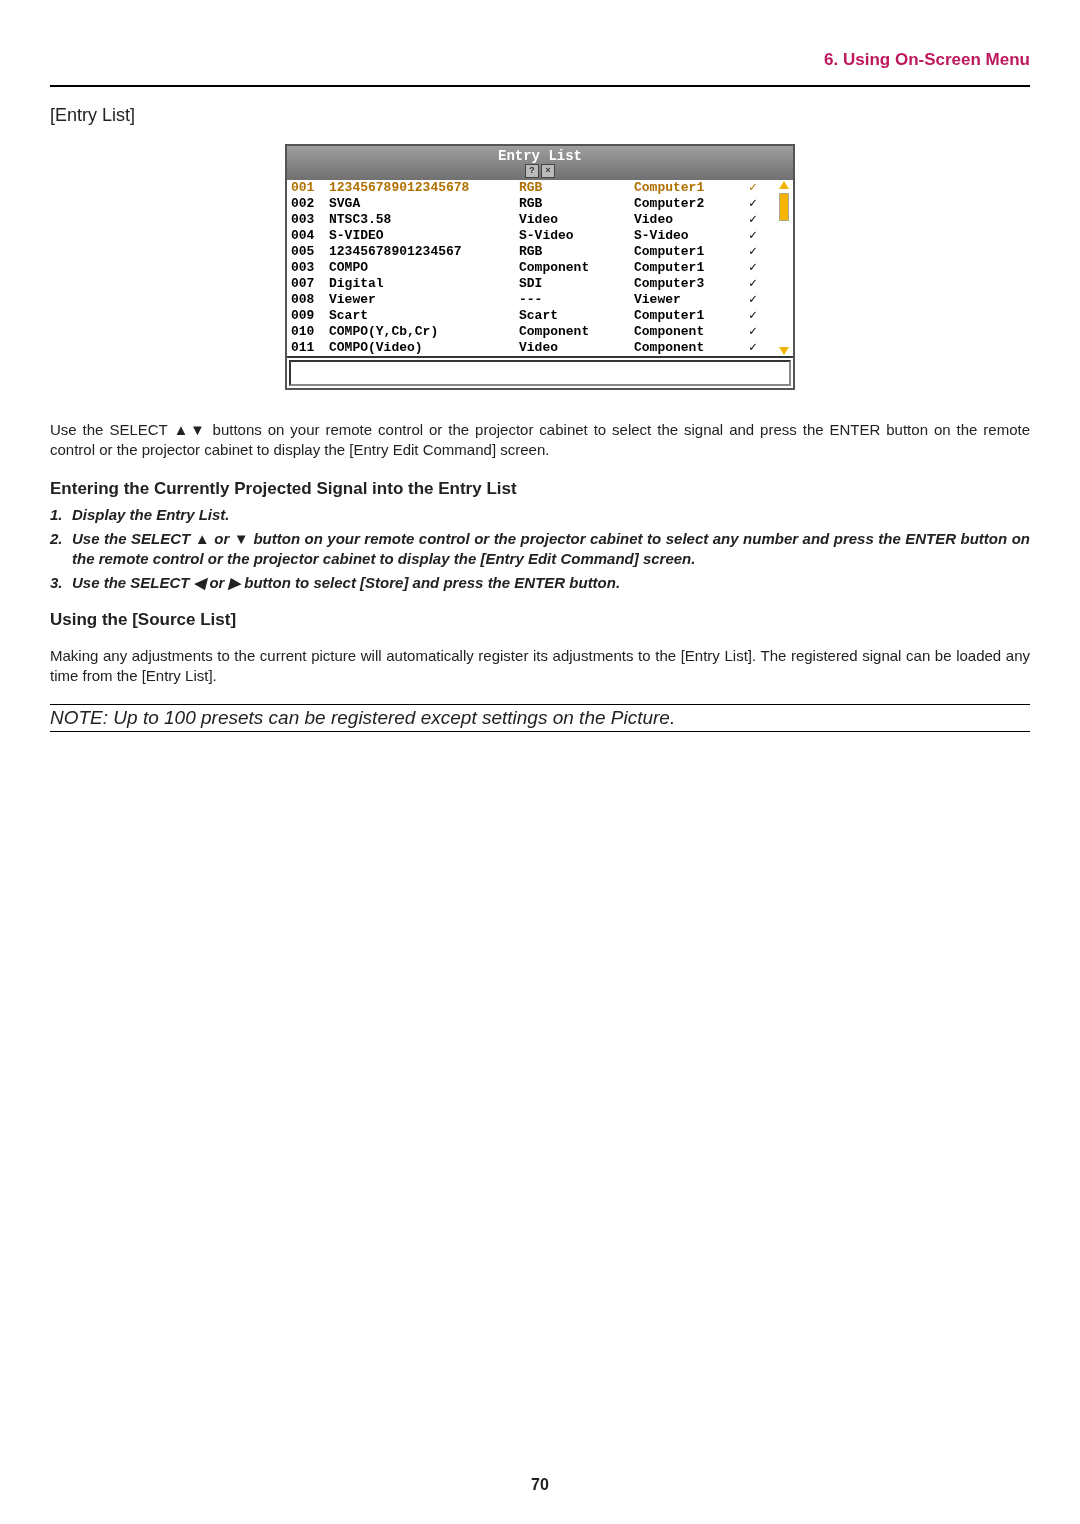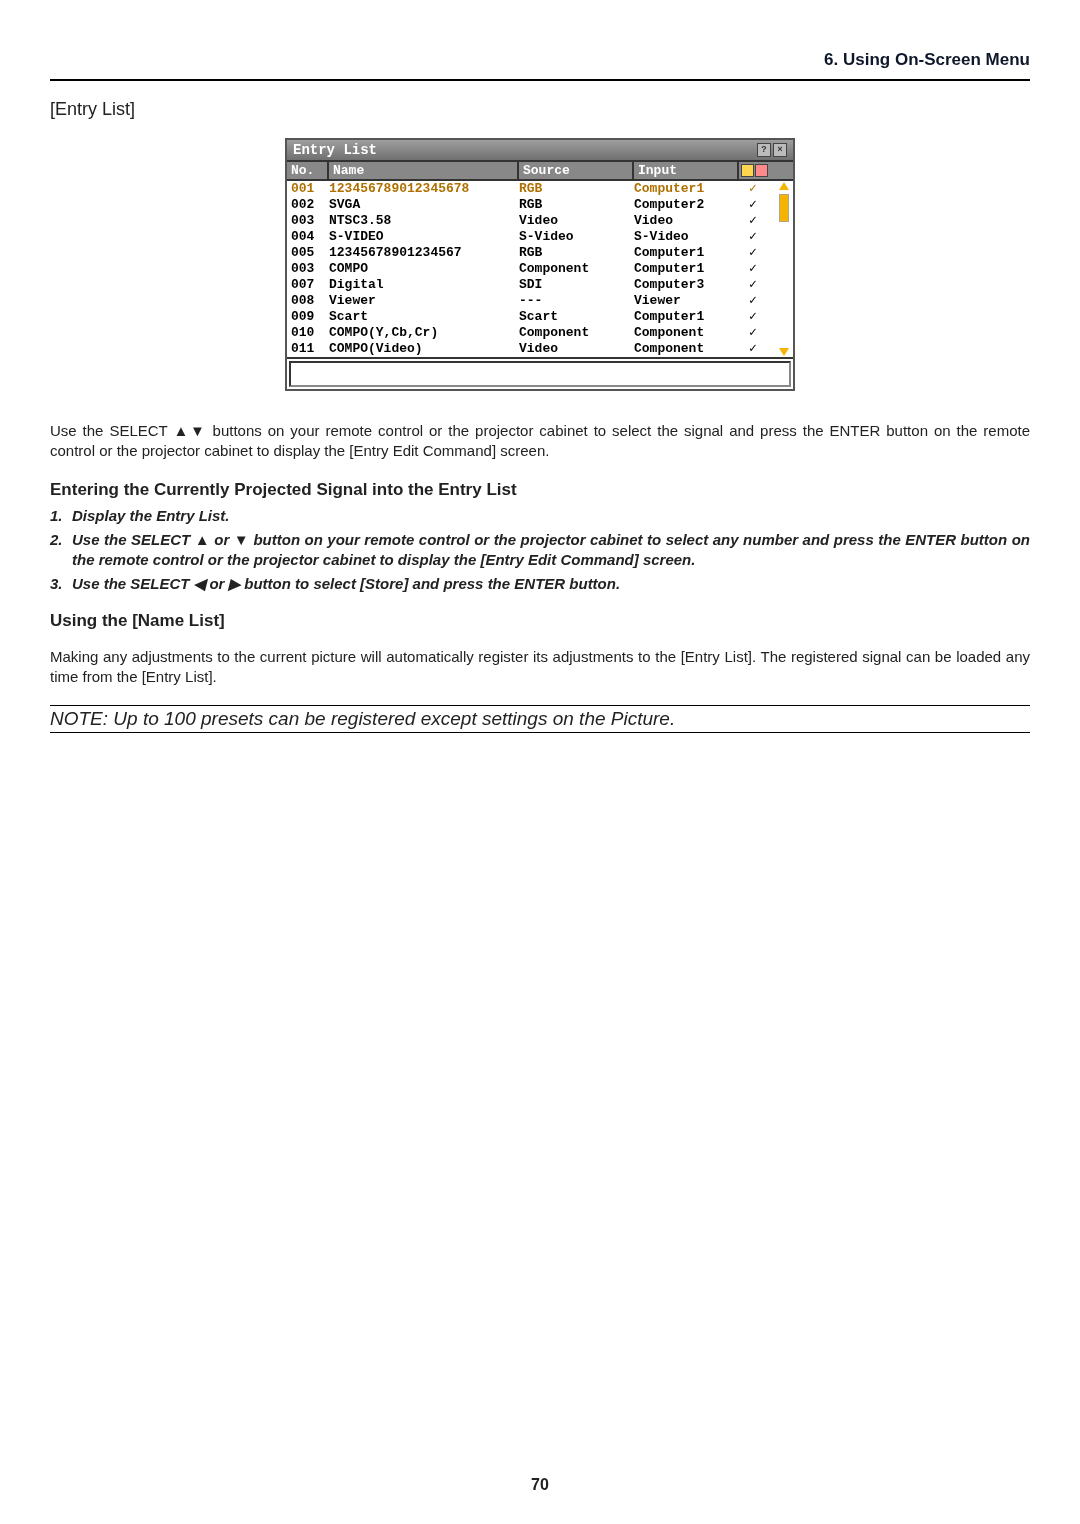--- a/index.html
+++ b/index.html
@@ -8,24 +8,24 @@
     height: 1524px;
     background: #fff;
     font-family: Arial, Helvetica, sans-serif;
     color: #222;
     position: relative;
     padding: 50px 50px 0 50px;
   }
   .section-hdr {
     text-align: right;
     font-weight: bold;
-    color: #0f172a;
+    color: #be185d;
     font-size: 17px;
     border-bottom: 2px solid #000;
-    padding-bottom: 9px;
+    padding-bottom: 15px;
     margin-bottom: 18px;
   }
   .entry-title {
     font-weight: normal;
     font-size: 18px;
     margin-bottom: 18px;
   }
   .entry-window {
     width: 510px;
     margin: 0 auto 30px auto;
@@ -35,20 +35,21 @@
   }
   .win-titlebar {
     background: linear-gradient(#9e9e9e,#707070);
     color: #fff;
     font-weight: bold;
     font-size: 14px;
     padding: 2px 6px;
     display: flex;
     align-items: center;
     justify-content: space-between;
+    flex-direction: column;
   }
   .win-titlebar .btns { display: flex; gap: 2px; }
   .win-titlebar .btn {
     width: 14px; height: 14px;
     background: #bbb;
     border: 1px solid #444;
     font-size: 9px;
     line-height: 12px;
     text-align: center;
     color: #333;
@@ -184,30 +185,20 @@
 
 <div class="entry-title">[Entry List]</div>
 
 <div class="entry-window">
   <div class="win-titlebar">
     <span>Entry List</span>
     <span class="btns">
       <span class="btn">?</span>
       <span class="btn">×</span>
     </span>
-  </div>
-  <div class="tbl-header">
-    <div class="col-no">No.</div>
-    <div class="col-name">Name</div>
-    <div class="col-src">Source</div>
-    <div class="col-inp">Input</div>
-    <div class="hdr-icons">
-      <span class="ic ic-lock"></span>
-      <span class="ic ic-skip"></span>
-    </div>
   </div>
   <div class="tbl-body" id="tbl-body">
     <div class="scroll-area">
       <div class="arrow-up"></div>
       <div class="thumb"></div>
       <div class="scroll-track"></div>
       <div class="arrow-dn"></div>
     </div>
   <div class="row sel">
         <span class="c-no">001</span>
@@ -304,19 +295,19 @@
     <li>
       <span class="num">2.</span>
       <span class="txt">Use the SELECT ▲ or ▼ button on your remote control or the projector cabinet to select any number and press the ENTER button on the remote control or the projector cabinet to display the [Entry Edit Command] screen.</span>
     </li>
     <li>
       <span class="num">3.</span>
       <span class="txt">Use the SELECT ◀ or ▶ button to select [Store] and press the ENTER button.</span>
     </li>
   </ol>
 
-<div class="subhead">Using the [Name List]</div>
+<div class="subhead">Using the [Source List]</div>
 
 <div class="body-sub">Making any adjustments to the current picture will automatically register its adjustments to the [Entry List]. The registered signal can be loaded any time from the [Entry List].</div>
 
 <div class="note-line">NOTE: Up to 100 presets can be registered except settings on the Picture.</div>
 
 <div class="page-num">70</div>
 
 </body></html>

